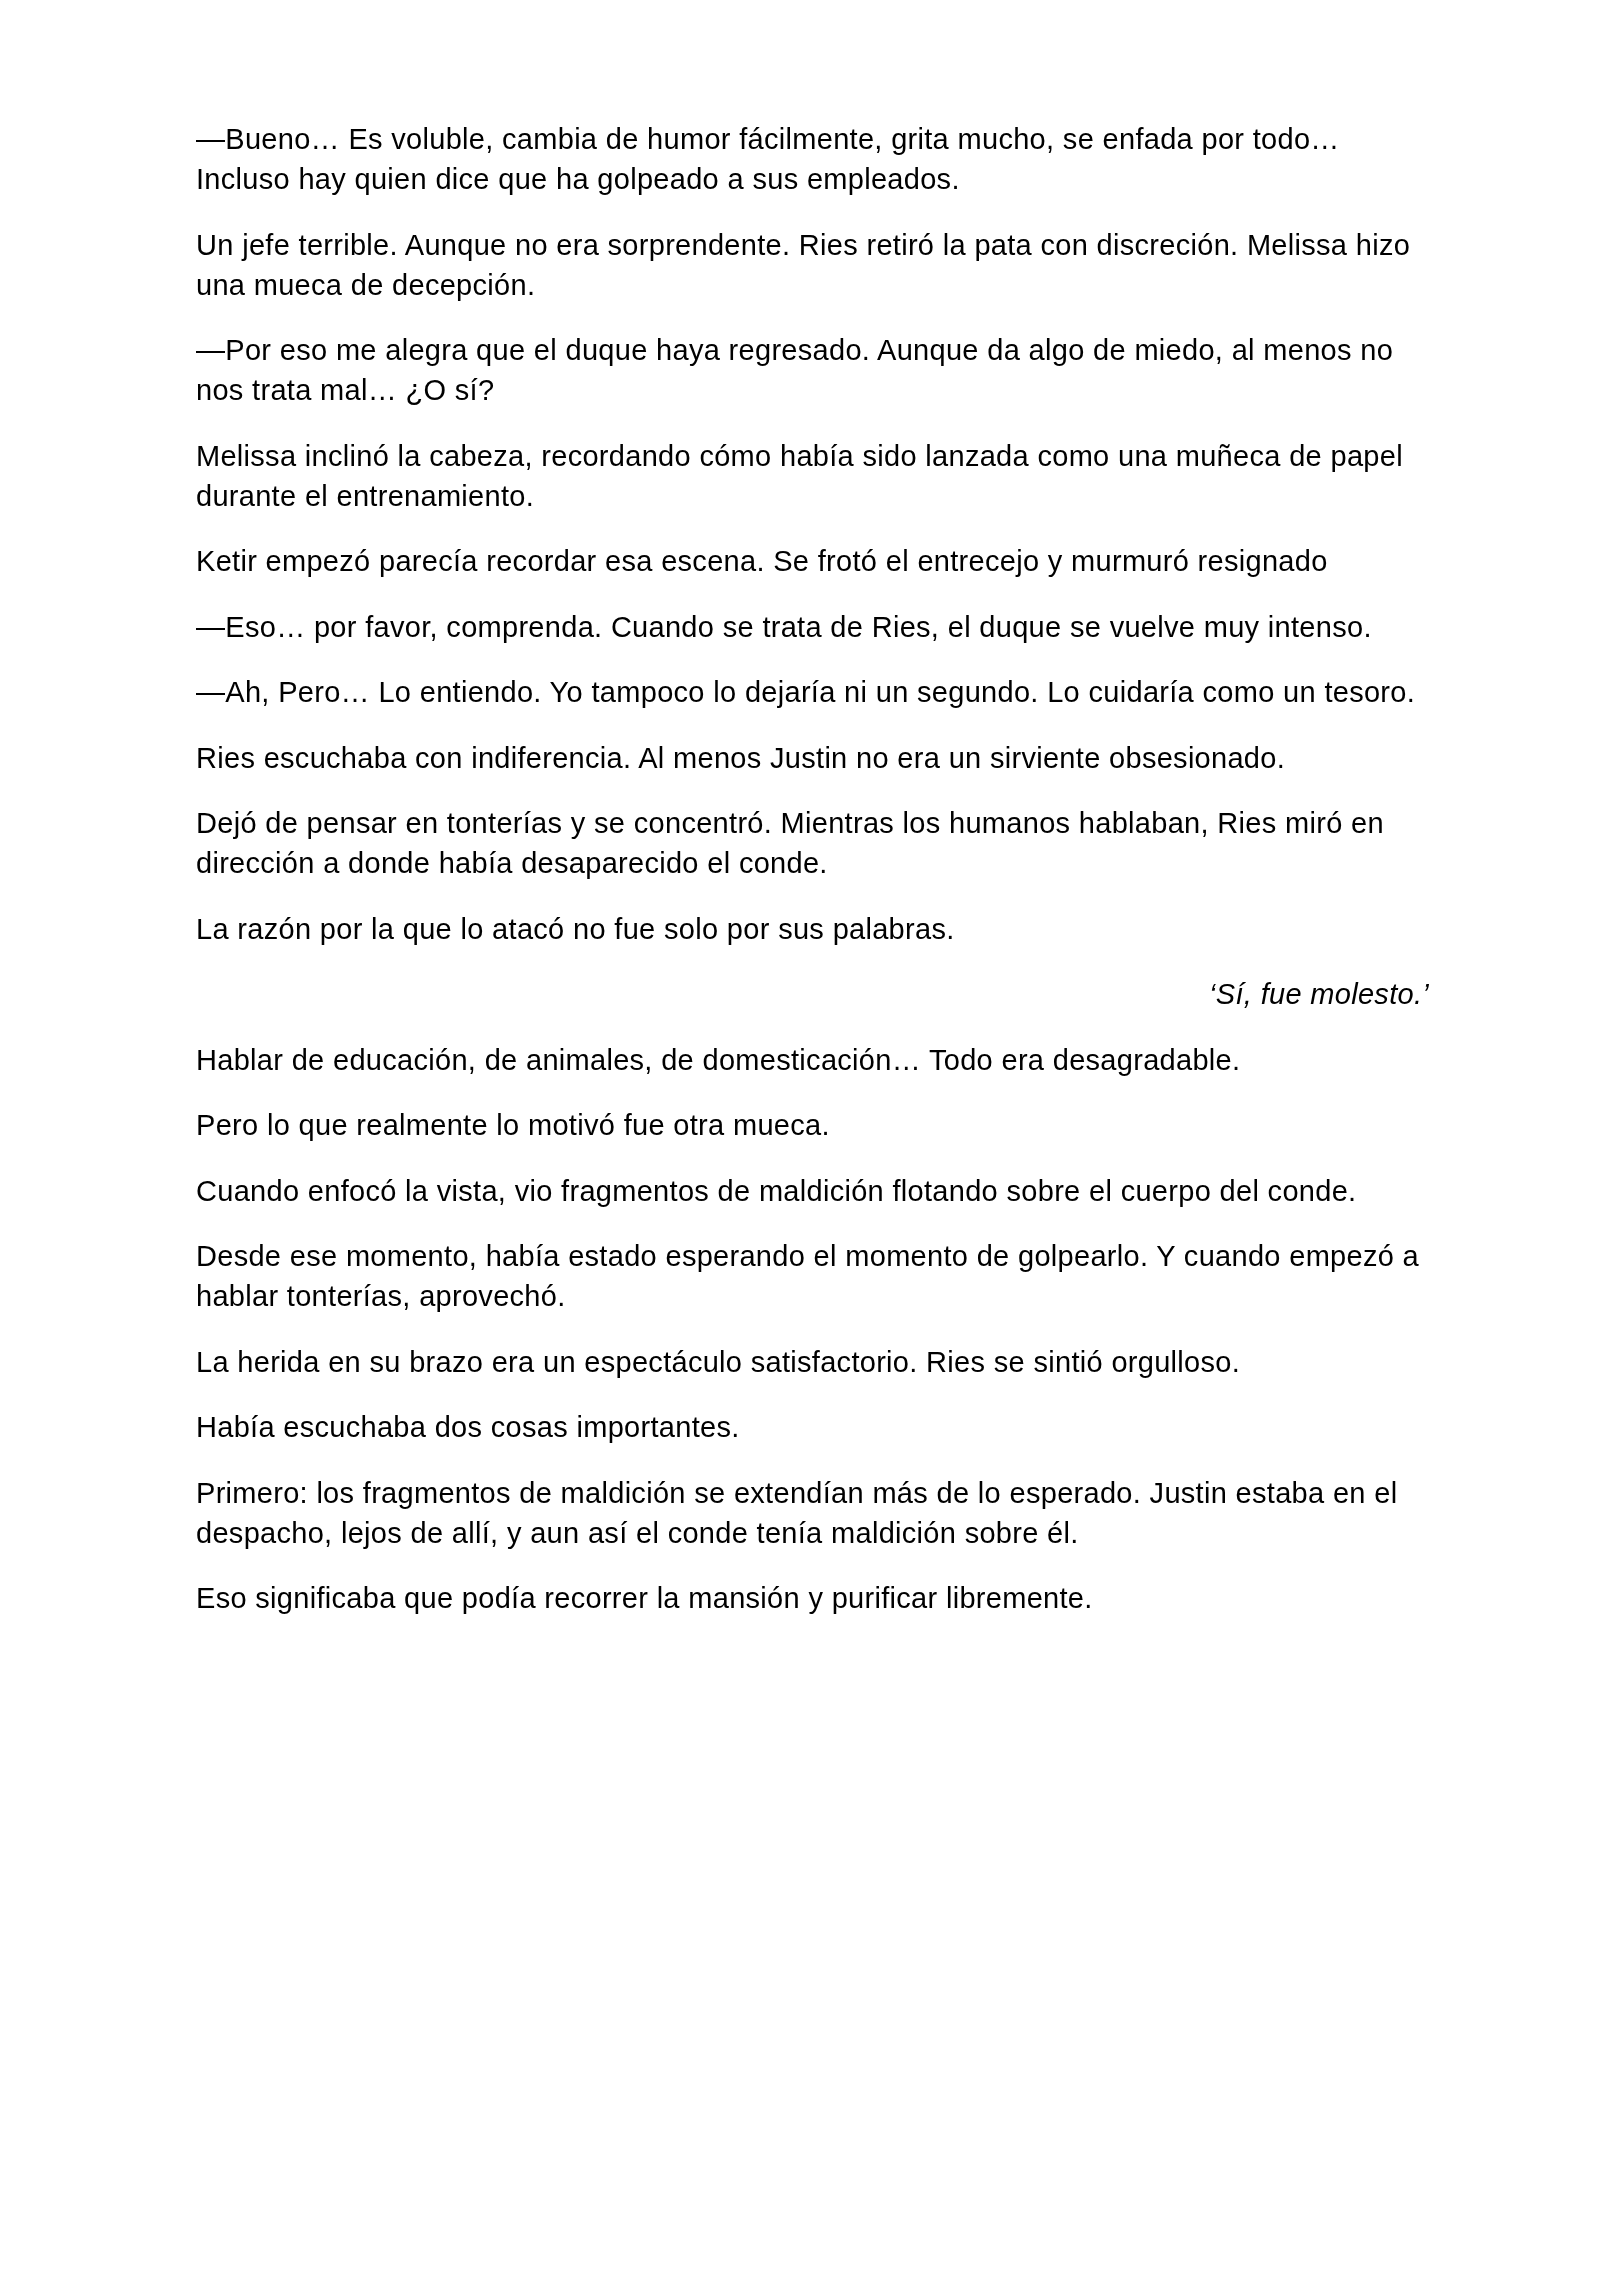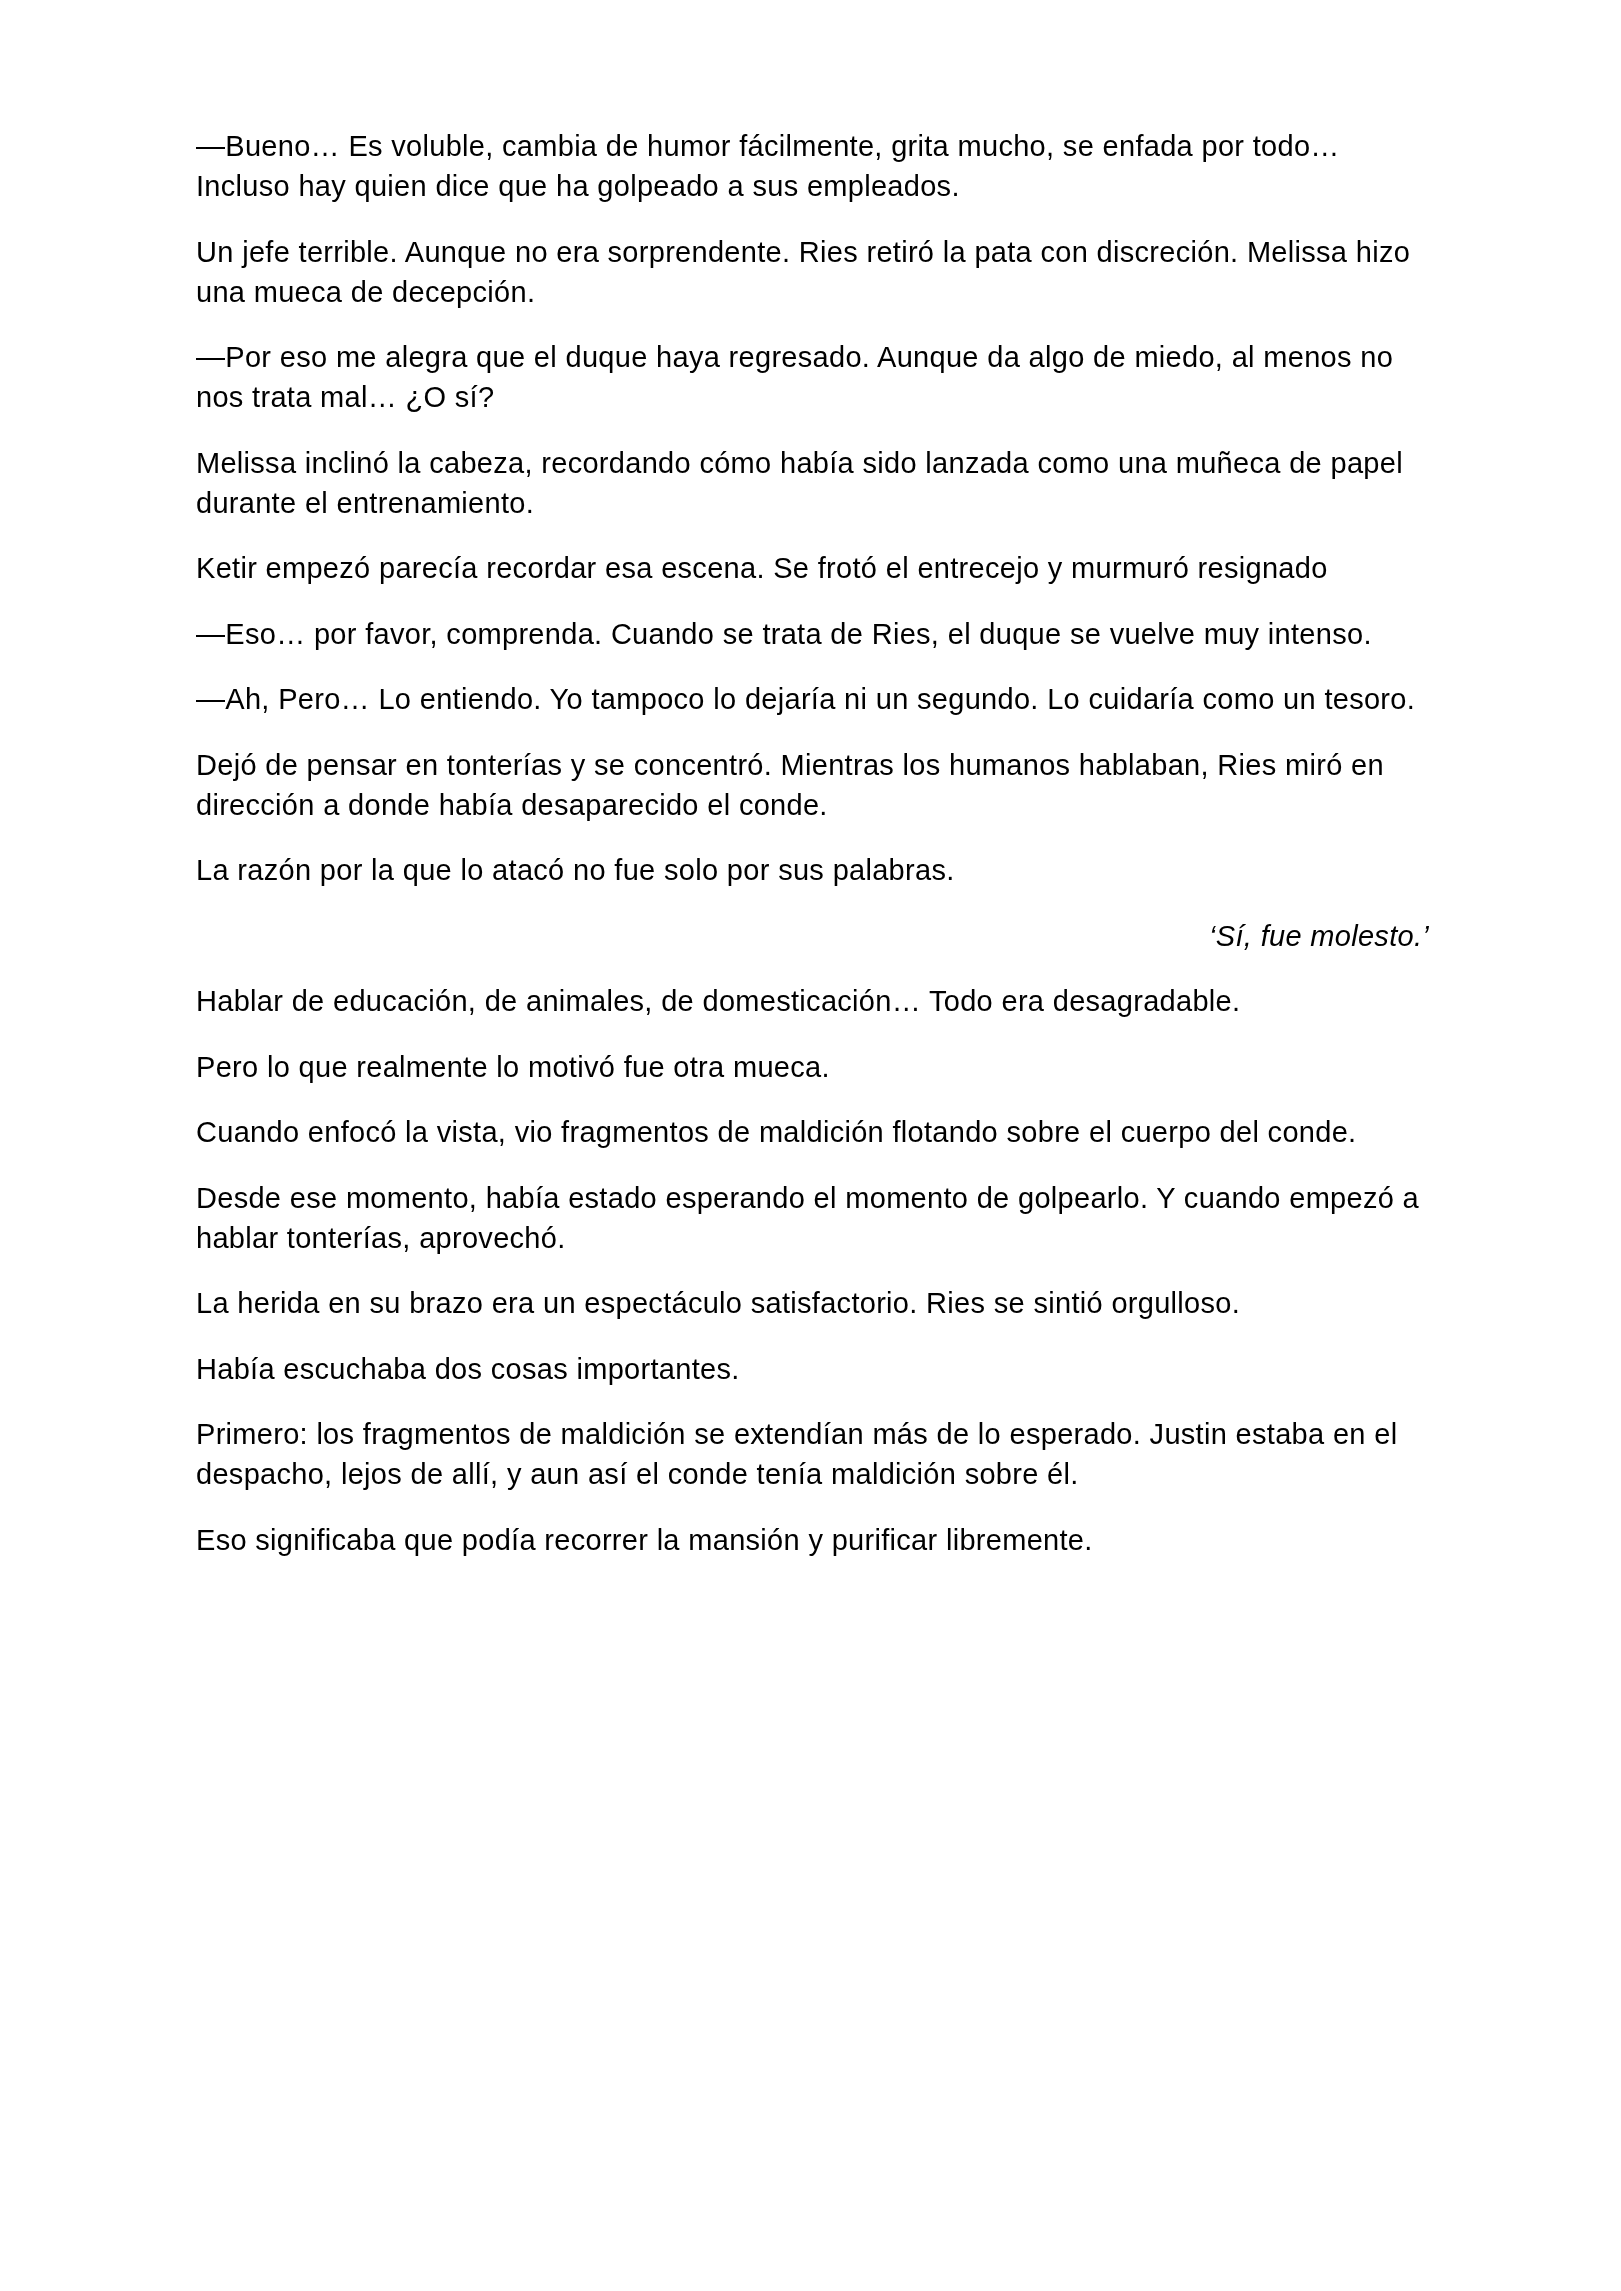--- a/index.html
+++ b/index.html
@@ -7,21 +7,21 @@
     margin: 0;
     padding: 0;
     background: #ffffff;
   }
 
   .page {
     position: relative;
     width: 1621px;
     height: 2232px;
     background: #ffffff;
-    margin: 8px auto;
+    margin: 1px auto;
     overflow: hidden;
     box-sizing: border-box;
   }
 
   .doc-body {
     position: absolute;
     left: 196px;
     top: 118px;
     width: 1233px;
   }
@@ -54,20 +54,21 @@
 <div class="page">
   <div class="doc-body">
 
     <p class="para">—Bueno… Es voluble, cambia de humor fácilmente, grita mucho, se enfada por todo… Incluso hay quien dice que ha golpeado a sus empleados.</p>
     <p class="para">Un jefe terrible. Aunque no era sorprendente. Ries retiró la pata con discreción. Melissa hizo una mueca de decepción.</p>
     <p class="para">—Por eso me alegra que el duque haya regresado. Aunque da algo de miedo, al menos no nos trata mal… ¿O sí?</p>
     <p class="para">Melissa inclinó la cabeza, recordando cómo había sido lanzada como una muñeca de papel durante el entrenamiento.</p>
     <p class="para">Ketir empezó parecía recordar esa escena. Se frotó el entrecejo y murmuró resignado</p>
     <p class="para">—Eso… por favor, comprenda. Cuando se trata de Ries, el duque se vuelve muy intenso.</p>
     <p class="para">—Ah, Pero… Lo entiendo. Yo tampoco lo dejaría ni un segundo. Lo cuidaría como un tesoro.</p>
+    <p class="para">Ries escuchaba con indiferencia. Al menos Justin no era un sirviente obsesionado.</p>
     <p class="para">Dejó de pensar en tonterías y se concentró. Mientras los humanos hablaban, Ries miró en dirección a donde había desaparecido el conde.</p>
     <p class="para">La razón por la que lo atacó no fue solo por sus palabras.</p>
     <p class="para italic">‘Sí, fue molesto.’</p>
     <p class="para">Hablar de educación, de animales, de domesticación… Todo era desagradable.</p>
     <p class="para">Pero lo que realmente lo motivó fue otra mueca.</p>
     <p class="para">Cuando enfocó la vista, vio fragmentos de maldición flotando sobre el cuerpo del conde.</p>
     <p class="para">Desde ese momento, había estado esperando el momento de golpearlo. Y cuando empezó a hablar tonterías, aprovechó.</p>
     <p class="para">La herida en su brazo era un espectáculo satisfactorio. Ries se sintió orgulloso.</p>
     <p class="para">Había escuchaba dos cosas importantes.</p>
     <p class="para">Primero: los fragmentos de maldición se extendían más de lo esperado. Justin estaba en el despacho, lejos de allí, y aun así el conde tenía maldición sobre él.</p>

